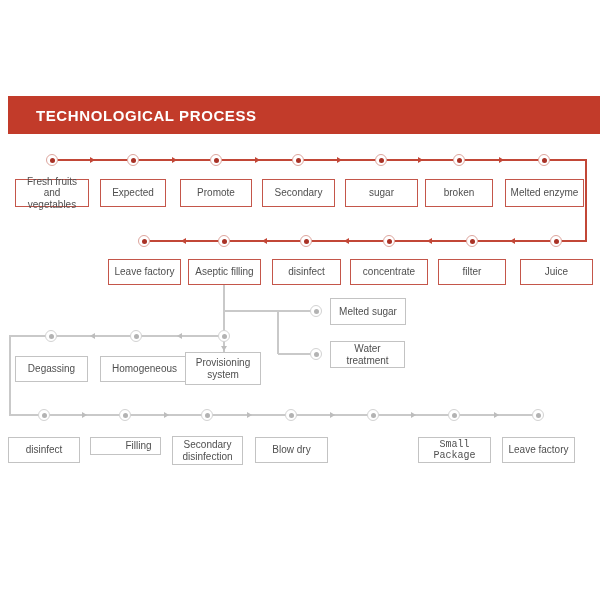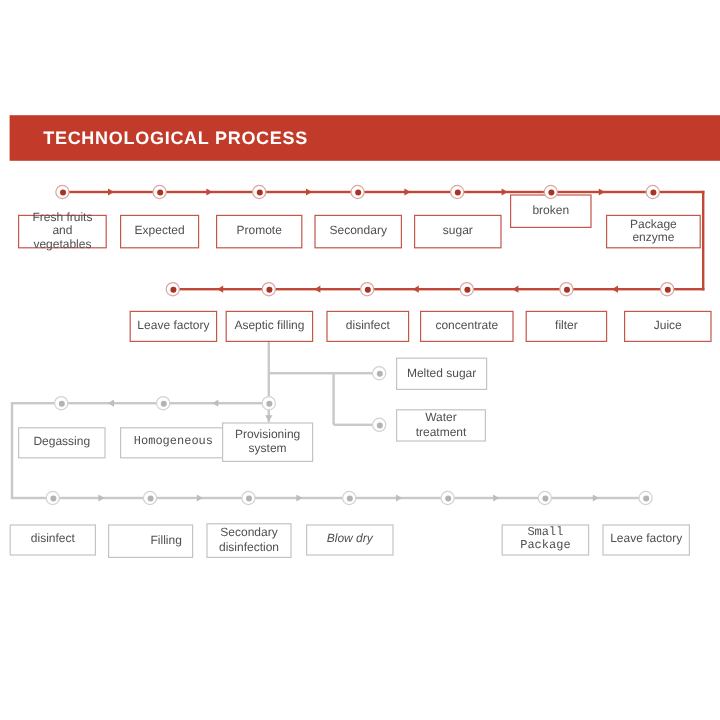--- a/index.html
+++ b/index.html
@@ -74,22 +74,22 @@
   <div class="ar" style="left:255px;top:157px;"></div>
   <div class="ar" style="left:337px;top:157px;"></div>
   <div class="ar" style="left:418px;top:157px;"></div>
   <div class="ar" style="left:499px;top:157px;"></div>
 
   <div class="box red" style="left:15px;top:179px;width:74px;height:28px;">Fresh fruits and vegetables</div>
   <div class="box red" style="left:100px;top:179px;width:66px;height:28px;">Expected</div>
   <div class="box red" style="left:180px;top:179px;width:72px;height:28px;">Promote</div>
   <div class="box red" style="left:262px;top:179px;width:73px;height:28px;">Secondary</div>
   <div class="box red" style="left:345px;top:179px;width:73px;height:28px;">sugar</div>
-  <div class="box red" style="left:425px;top:162px;width:68px;height:28px;">broken</div>
-  <div class="box red" style="left:505px;top:179px;width:79px;height:28px;">Package enzyme</div>
+  <div class="box red" style="left:425px;top:179px;width:68px;height:28px;">broken</div>
+  <div class="box red" style="left:505px;top:179px;width:79px;height:28px;">Melted enzyme</div>
 
   <div class="hl lr" style="left:144px;top:240px;width:443px;"></div>
 
   <div class="node red" style="left:138px;top:235px;"></div>
   <div class="node red" style="left:218px;top:235px;"></div>
   <div class="node red" style="left:300px;top:235px;"></div>
   <div class="node red" style="left:383px;top:235px;"></div>
   <div class="node red" style="left:466px;top:235px;"></div>
   <div class="node red" style="left:550px;top:235px;"></div>
 
@@ -123,40 +123,40 @@
   <div class="vl lg" style="left:9px;top:335px;height:81px;"></div>
 
   <div class="node gray" style="left:45px;top:330px;"></div>
   <div class="node gray" style="left:130px;top:330px;"></div>
   <div class="node gray" style="left:218px;top:330px;"></div>
 
   <div class="al g" style="left:90px;top:333px;"></div>
   <div class="al g" style="left:177px;top:333px;"></div>
 
   <div class="box gray" style="left:15px;top:356px;width:73px;height:26px;">Degassing</div>
-  <div class="box gray" style="left:100px;top:356px;width:89px;height:26px;font-family:Liberation Mono, monospace;">Homogeneous</div>
+  <div class="box gray" style="left:100px;top:356px;width:89px;height:26px;">Homogeneous</div>
   <div class="box gray" style="left:185px;top:352px;width:76px;height:33px;">Provisioning system</div>
 
   <div class="hl lg" style="left:10px;top:414px;width:530px;"></div>
 
   <div class="node gray" style="left:38px;top:409px;"></div>
   <div class="node gray" style="left:119px;top:409px;"></div>
   <div class="node gray" style="left:201px;top:409px;"></div>
   <div class="node gray" style="left:285px;top:409px;"></div>
   <div class="node gray" style="left:367px;top:409px;"></div>
   <div class="node gray" style="left:448px;top:409px;"></div>
   <div class="node gray" style="left:532px;top:409px;"></div>
 
   <div class="ar g" style="left:82px;top:412px;"></div>
   <div class="ar g" style="left:164px;top:412px;"></div>
   <div class="ar g" style="left:247px;top:412px;"></div>
   <div class="ar g" style="left:330px;top:412px;"></div>
   <div class="ar g" style="left:411px;top:412px;"></div>
   <div class="ar g" style="left:494px;top:412px;"></div>
 
   <div class="box gray" style="left:8px;top:437px;width:72px;height:26px;">disinfect</div>
-  <div class="box gray" style="left:90px;top:437px;width:71px;height:28px;padding-left:29px;">Filling</div>
+  <div class="box gray" style="left:90px;top:437px;width:71px;height:18px;padding-left:29px;">Filling</div>
   <div class="box gray" style="left:172px;top:436px;width:71px;height:29px;">Secondary disinfection</div>
-  <div class="box gray" style="left:255px;top:437px;width:73px;height:26px;font-style:italic;">Blow dry</div>
+  <div class="box gray" style="left:255px;top:437px;width:73px;height:26px;">Blow dry</div>
   <div class="box gray" style="left:418px;top:437px;width:73px;height:26px;font-family:Liberation Mono, monospace;">Small Package</div>
   <div class="box gray" style="left:502px;top:437px;width:73px;height:26px;">Leave factory</div>
 
 </div>
 
 </body></html>

